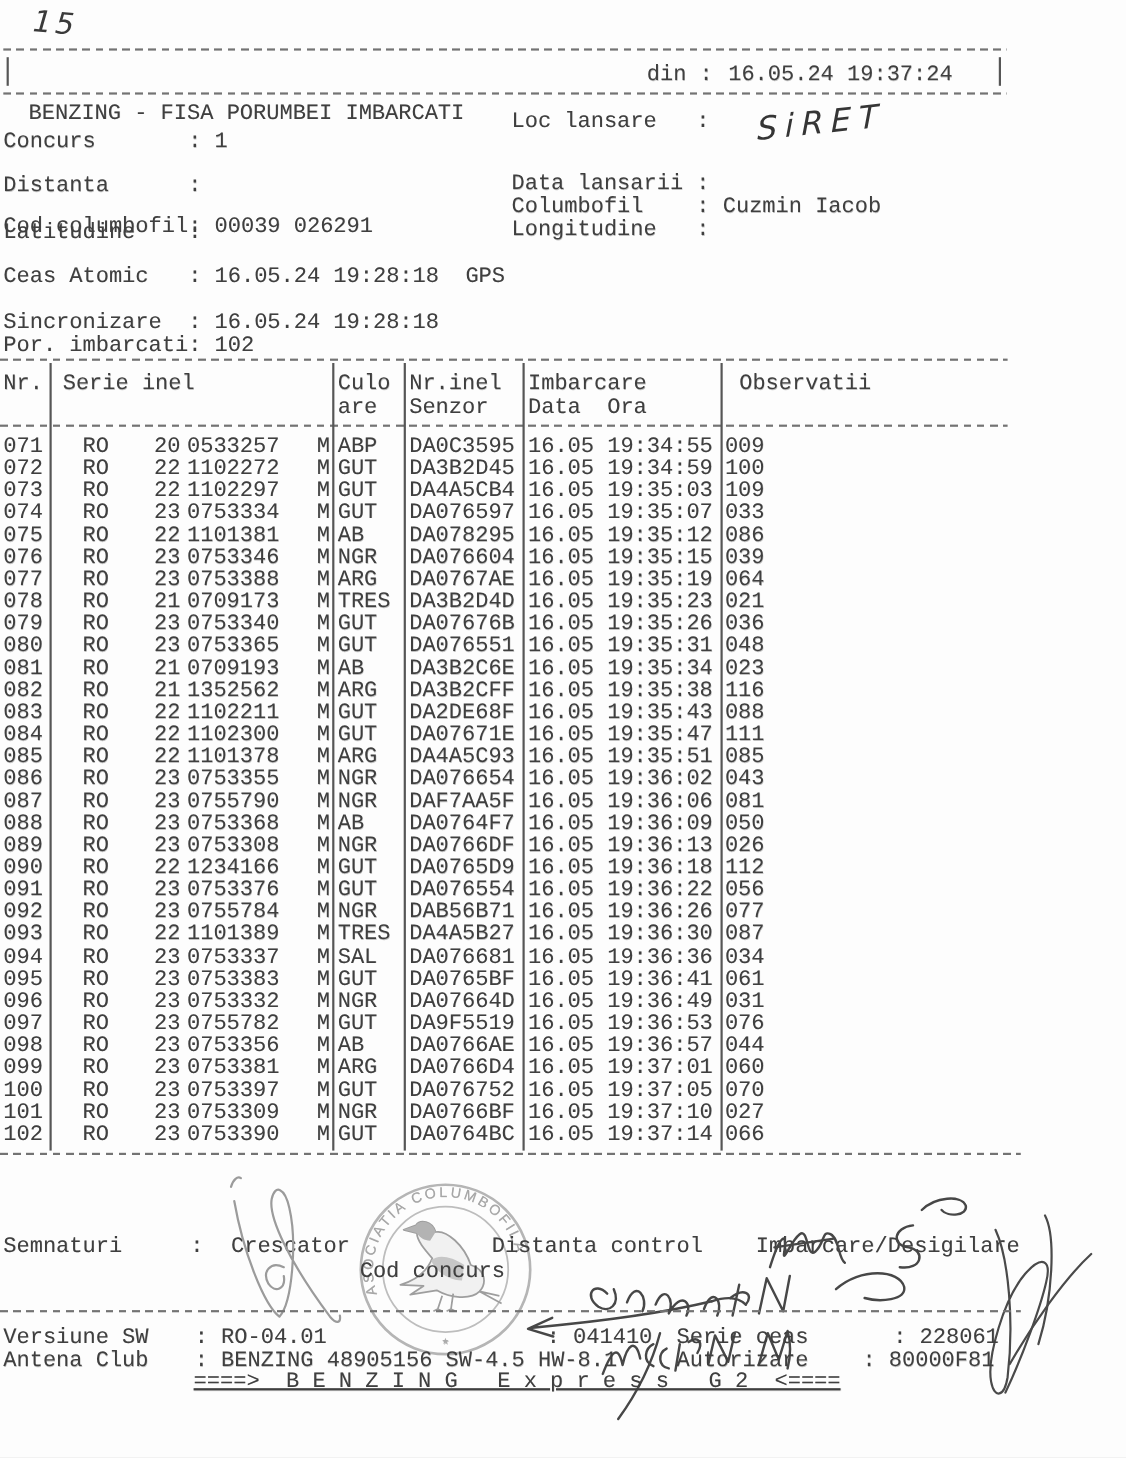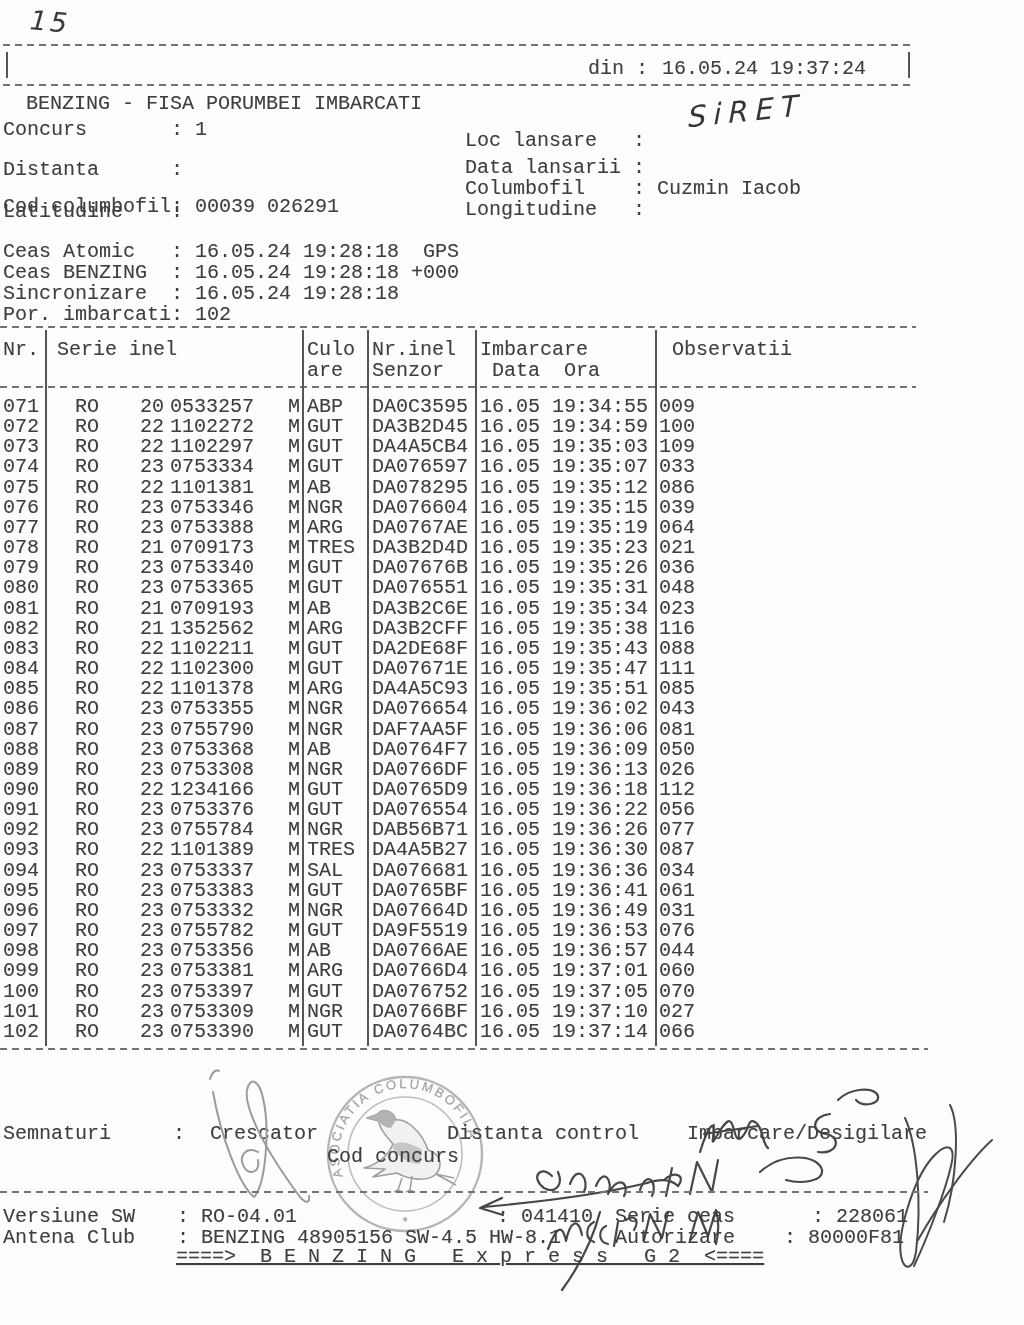--- a/index.html
+++ b/index.html
@@ -44,47 +44,46 @@
 
   <div class="dash" style="left:3px;top:44px;width:912px;"></div>
   <div class="vbar" style="left:6px;top:52px;height:26px;"></div>
   <div class="vbar" style="left:908px;top:52px;height:26px;"></div>
   <div class="run" style="left:26px;top:58px;margin-top:35px;">BENZING - FISA PORUMBEI IMBARCATI</div>
   <div class="run" style="left:588px;top:58px;">din :</div>
   <div class="run" style="left:662px;top:58px;">16.05.24 19:37:24</div>
   <div class="dash" style="left:3px;top:84px;width:912px;"></div>
 
   <div class="run" style="left:3px;top:119px;">Concurs       : 1</div>
-  <div class="run" style="left:465px;top:130px;">Loc lansare   :</div>
+  <div class="run" style="left:465px;top:100px;">Loc lansare   :</div>
   <div class="hw hw-siret">SiRET</div>
 
   <div class="run" style="left:3px;top:159px;">Distanta      :</div>
   <div class="run" style="left:465px;top:157px;">Data lansarii :</div>
 
   <div class="run" style="left:3px;top:196px;">Cod columbofil: 00039 026291</div>
   <div class="run" style="left:465px;top:178px;">Columbofil    : Cuzmin Iacob</div>
 
   <div class="run" style="left:3px;top:201px;">Latitudine    :</div>
   <div class="run" style="left:465px;top:199px;">Longitudine   :</div>
 
   <div class="run" style="left:3px;top:241px;">Ceas Atomic   : 16.05.24 19:28:18  GPS</div>
-  <div class="run" style="left:3px;top:262px;">Ceas BENZING  : 16.05.24 19:28:18 +000</div>
   <div class="run" style="left:3px;top:283px;">Sincronizare  : 16.05.24 19:28:18</div>
   <div class="run" style="left:3px;top:304px;">Por. imbarcati: 102</div>
 
   <div class="dash" style="left:0;top:326px;width:916px;"></div>
 
   <div class="run" style="left:3px;top:339px;">Nr.</div>
   <div class="run" style="left:57px;top:339px;">Serie inel</div>
   <div class="run" style="left:307px;top:339px;">Culo</div>
   <div class="run" style="left:307px;top:360px;">are</div>
   <div class="run" style="left:372px;top:339px;">Nr.inel</div>
   <div class="run" style="left:372px;top:360px;">Senzor</div>
   <div class="run" style="left:480px;top:339px;">Imbarcare</div>
-  <div class="run" style="left:480px;top:360px;margin-left:12px;">Data  Ora</div>
+  <div class="run" style="left:480px;top:360px;">Data  Ora</div>
   <div class="run" style="left:672px;top:339px;">Observatii</div>
 
   <div class="dash" style="left:0;top:386px;width:916px;"></div>
 
   <div class="vbar" style="left:45px;top:330px;height:716px;"></div>
   <div class="vbar" style="left:302px;top:330px;height:716px;"></div>
   <div class="vbar" style="left:367px;top:330px;height:716px;"></div>
   <div class="vbar" style="left:475px;top:330px;height:716px;"></div>
   <div class="vbar" style="left:655px;top:330px;height:716px;"></div>
 

